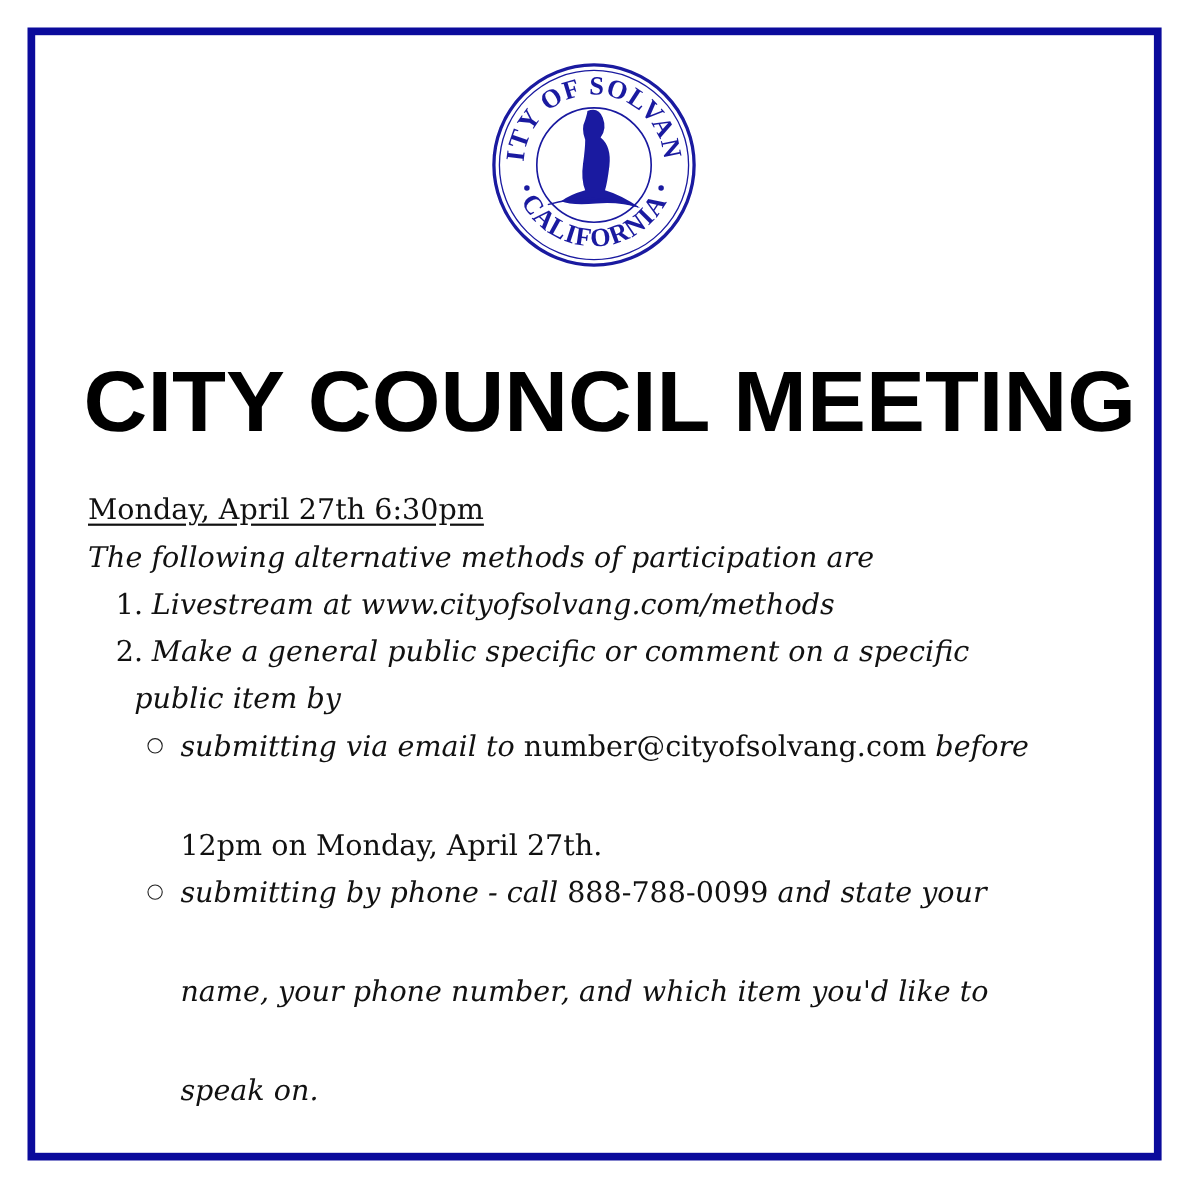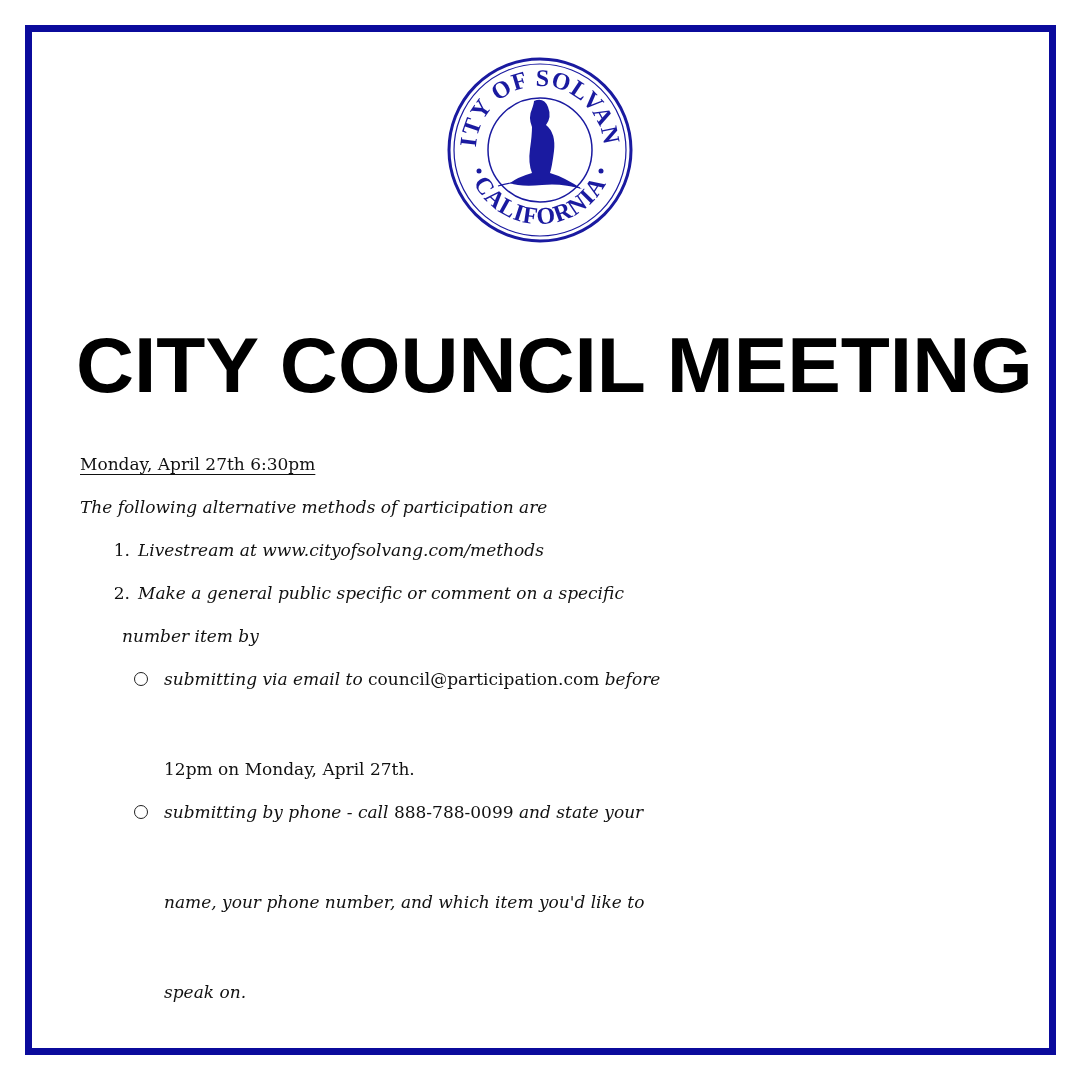--- a/index.html
+++ b/index.html
@@ -1,20 +1,20 @@
 <!DOCTYPE html>
 <html><head>
 <meta charset="utf-8">
 <style>
   html, body { margin:0; padding:0; }
   body { width:1080px; height:1080px; background:#ffffff; position:relative; overflow:hidden; font-family:"DejaVu Serif", serif; color:#111; }
   .frame { position:absolute; left:25px; top:25px; width:1017px; height:1016px; border:7px solid #0b0b9c; box-sizing:content-box; }
   .seal { position:absolute; left:446px; top:56px; width:188px; height:188px; }
   .title { position:absolute; left:76px; top:326px; width:960px; font-family:"Liberation Sans", sans-serif; font-weight:bold; font-size:78px; letter-spacing:0px; color:#000; line-height:1; white-space:nowrap; transform:scaleX(1.03); transform-origin:left top; }
-  .body { position:absolute; left:80px; top:443px; width:940px; font-family:"DejaVu Serif", serif; font-size:17px; line-height:43px; color:#111; }
+  .body { position:absolute; left:80px; top:443px; width:940px; font-family:"DejaVu Serif", serif; font-size:26px; line-height:43px; color:#111; }
   .date { text-decoration:underline; text-underline-offset:4px; font-style:normal; }
   .it { font-style:italic; }
   .up { font-style:normal; }
   .row { position:relative; white-space:nowrap; }
   .num { display:inline-block; width:50px; text-align:right; margin-right:8px; font-style:normal; }
   .cont1 { padding-left:42px; }
   .bullet { display:inline-block; width:14px; height:14px; border:1.5px solid #222; border-radius:50%; box-sizing:border-box; margin-left:54px; margin-right:16px; vertical-align:middle; position:relative; top:-2px; }
   .cont2 { padding-left:84px;margin-top:47px; }
 </style>
 </head>
@@ -48,24 +48,24 @@
   <div class="row"><span class="date">Monday, April 27th 6:30pm</span></div>
   <div class="row it">The following alternative methods of participation are</div>
 
   <div class="row">
     <span class="num">1.</span><span class="it">Livestream at www.cityofsolvang.com/methods</span>
   </div>
 
   <div class="row">
     <span class="num">2.</span><span class="it">Make a general public specific or comment on a specific</span>
   </div>
-  <div class="row it cont1">number item by</div>
+  <div class="row it cont1">public item by</div>
 
   <div class="row">
-    <span class="bullet"></span><span class="it">submitting via email to </span><span class="up">council@participation.com</span><span class="it"> before</span>
+    <span class="bullet"></span><span class="it">submitting via email to </span><span class="up">number@cityofsolvang.com</span><span class="it"> before</span>
   </div>
   <div class="row up cont2">12pm on Monday, April 27th.</div>
 
   <div class="row">
     <span class="bullet"></span><span class="it">submitting by phone - call </span><span class="up">888-788-0099</span><span class="it"> and state your</span>
   </div>
   <div class="row it cont2">name, your phone number, and which item you'd like to</div>
   <div class="row it cont2">speak on.</div>
 </div>
 

